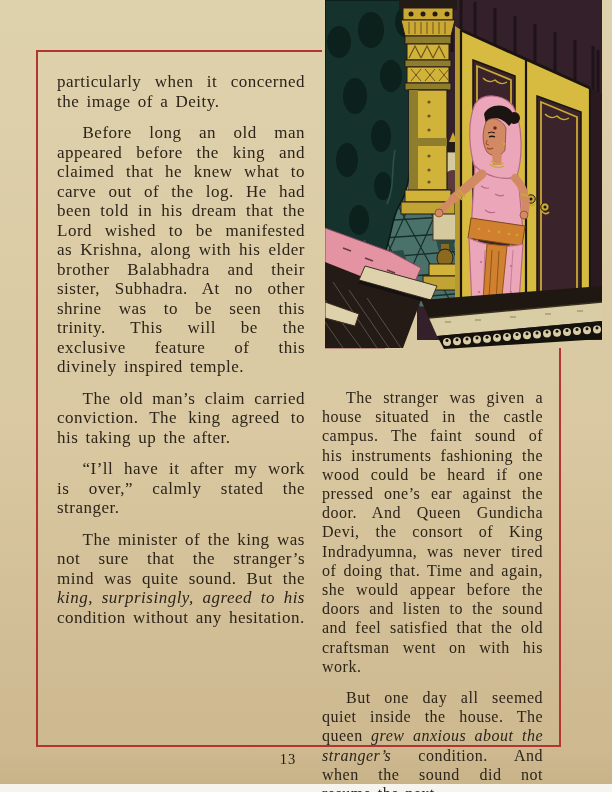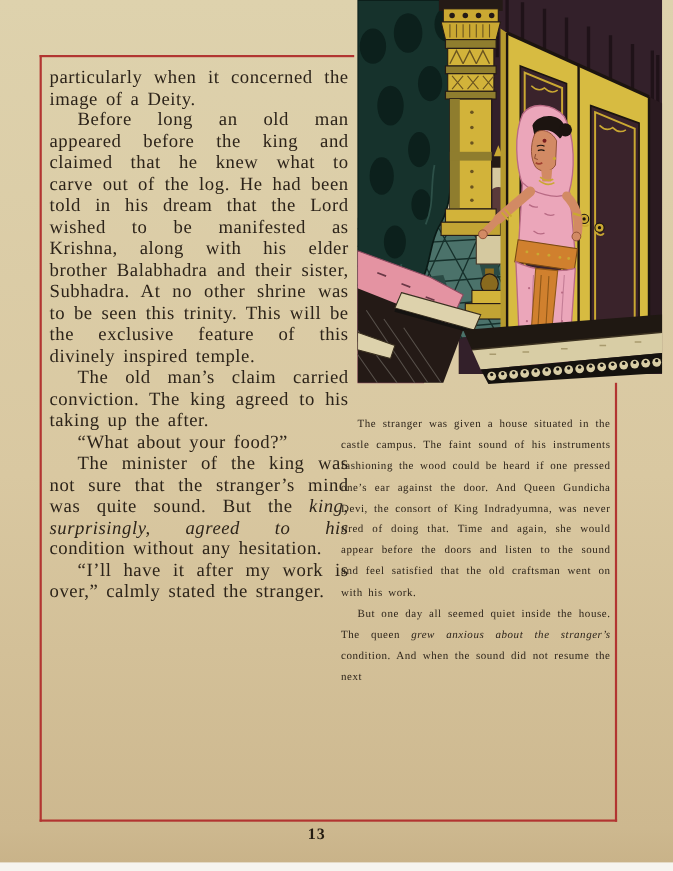--- a/index.html
+++ b/index.html
@@ -22,27 +22,27 @@
   #frame-left{left:36px;top:50px;width:2px;height:697px;}
   #frame-top{left:36px;top:50px;width:286px;height:2px;}
   #frame-right{left:559px;top:348px;width:2px;height:399px;}
   #frame-bottom{left:36px;top:745px;width:525px;height:2px;}
   .textcol{
     position:absolute;color:var(--text-ink);
     text-align:justify;
     letter-spacing:0.5px;
   }
   #left-col{left:45px;top:60px;width:272px;height:684px;font-size:17px;line-height:19.5px;word-spacing:2.5px;}
-  #right-col{left:310px;top:376px;width:245px;height:368px;font-size:10px;line-height:19.2px;word-spacing:2px;}
-  .textcol p{margin:0;text-indent:1.5em;}
+  #right-col{left:310px;top:376px;width:245px;height:368px;font-size:16px;line-height:19.2px;word-spacing:2px;}
+  .textcol p{margin:12px;text-indent:1.5em;}
   .textcol p.no-indent{text-indent:0;}
   .ital{font-style:italic;}
   #page-number{
     position:absolute;left:268px;top:751px;width:40px;text-align:center;
-    color:#241c12;font-size:14.5px;font-weight:bold;letter-spacing:1px;
+    color:#241c12;font-size:14.5px;font-weight:normal;letter-spacing:1px;
   }
   #illustration{position:absolute;left:325px;top:0;width:277px;height:349px;display:block;}
 </style>
 </head>
 <body>
 
 <div class="sheet">
 
   <svg id="illustration" viewBox="0 0 277 349" aria-hidden="true">
 
@@ -260,23 +260,22 @@
 
   <div class="frame" id="frame-left"></div>
   <div class="frame" id="frame-top"></div>
   <div class="frame" id="frame-right"></div>
   <div class="frame" id="frame-bottom"></div>
 
   <div class="textcol" id="left-col">
       <p class="no-indent"><span>particularly when it concerned the image of a Deity.</span></p>
       <p><span>Before long an old man appeared before the king and claimed that he knew what to carve out of the log. He had been told in his dream that the Lord wished to be manifested as Krishna, along with his elder brother Balabhadra and their sister, Subhadra. At no other shrine was to be seen this trinity. This will be the exclusive feature of this divinely inspired temple.</span></p>
       <p><span>The old man’s claim carried conviction. The king agreed to his taking up the after.</span></p>
-      <p><span>“What about your food?”</span></p>
+      <p><span>“I’ll have it after my work is over,” calmly stated the stranger.</span></p>
       <p><span>The minister of the king was not sure that the stranger’s mind was quite sound. But the </span><span class="ital">king, surprisingly, agreed to his</span><span> condition without any hesitation.</span></p>
-      <p><span>“I’ll have it after my work is over,” calmly stated the stranger.</span></p>
     </div>
   <div class="textcol" id="right-col">
       <p><span>The stranger was given a house situated in the castle campus. The faint sound of his instruments fashioning the wood could be heard if one pressed one’s ear against the door. And Queen Gundicha Devi, the consort of King Indradyumna, was never tired of doing that. Time and again, she would appear before the doors and listen to the sound and feel satisfied that the old craftsman went on with his work.</span></p>
       <p><span>But one day all seemed quiet inside the house. The queen </span><span class="ital">grew anxious about the stranger’s</span><span> condition. And when the sound did not resume the next</span></p>
     </div>
 
   <div id="page-number">13</div>
 </div>
 
 </body></html>

